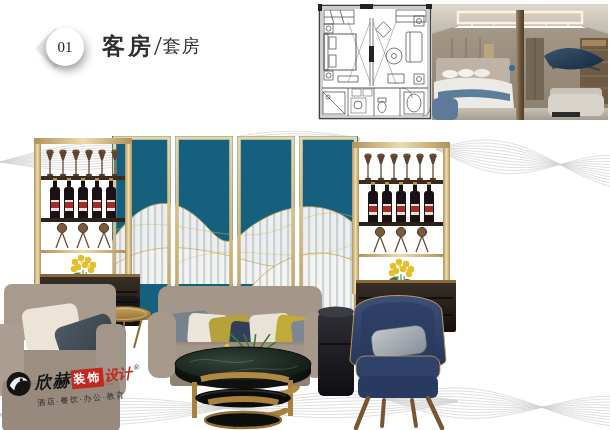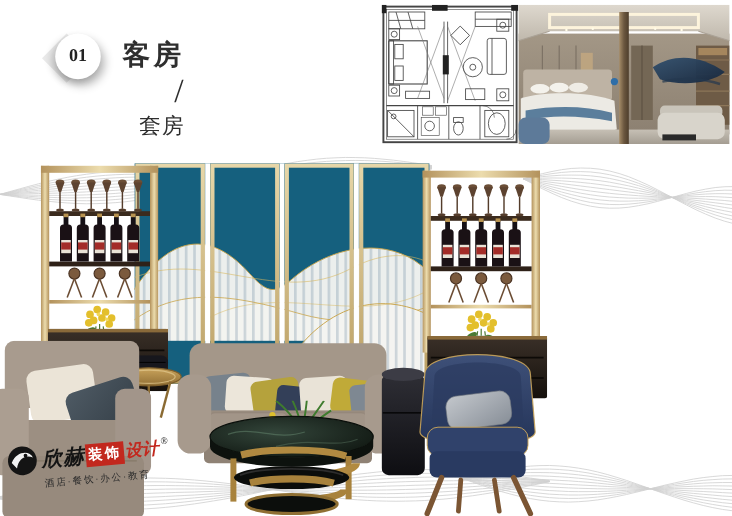--- a/index.html
+++ b/index.html
@@ -4,22 +4,22 @@
 <style>
   html,body{margin:0;padding:0;background:#fff;}
   .canvas{position:relative;width:610px;height:430px;background:#fff;overflow:hidden;
           font-family:"Liberation Serif",serif;}
   .abs{position:absolute;}
   
   .badge-bg{left:41px;top:34px;width:29px;height:29px;background:#eaeaea;transform:rotate(45deg);z-index:2;}
   .badge{left:46px;top:28px;width:38px;height:38px;border-radius:50%;background:#fff;
          box-shadow:3px 5px 8px rgba(0,0,0,.30),-4px 3px 6px rgba(0,0,0,.14);
          display:flex;align-items:center;justify-content:center;
-         font-weight:700;font-size:15px;color:#222;z-index:3;}
-  .title-wrap{left:102px;top:30px;display:flex;align-items:flex-end;z-index:3;color:#2e2e2e;flex-direction:column;}
+         font-weight:400;font-size:15px;color:#222;z-index:3;}
+  .title-wrap{left:102px;top:30px;display:flex;align-items:center;z-index:3;color:#2e2e2e;}
   .title-main{font-size:23px;font-weight:600;letter-spacing:3px;}
   .title-slash{font-size:28px;font-weight:300;margin:0 1px 0 0;}
   .title-sub{font-size:18px;letter-spacing:1px;}
   
   .plan{left:318px;top:4px;z-index:2;}
   .photo{left:432px;top:4px;z-index:2;}
   .waves{left:0;top:0;z-index:0;}
   .panels{left:112px;top:136px;z-index:1;}
   .eta-left{left:34px;top:138px;z-index:2;}
   .eta-right{left:352px;top:142px;z-index:2;}

